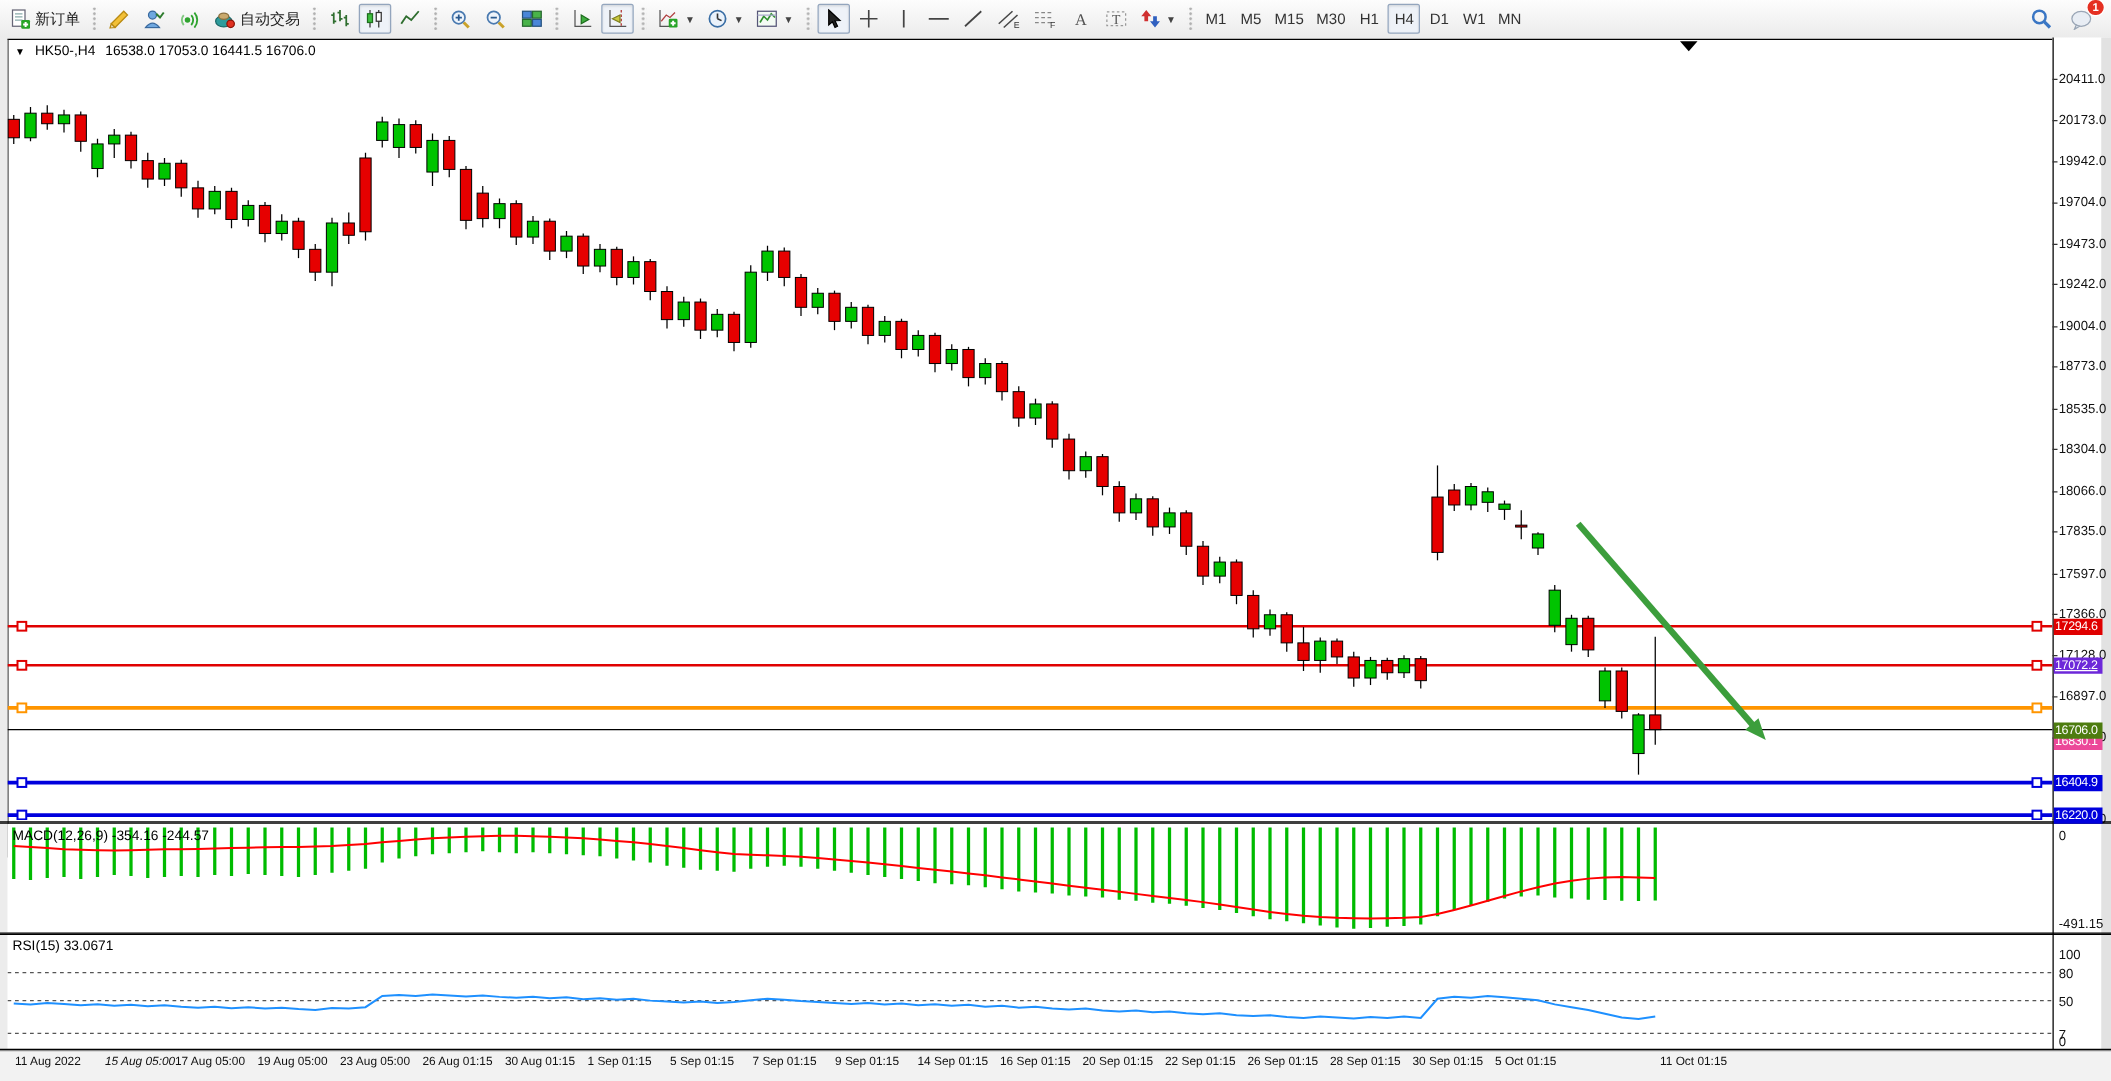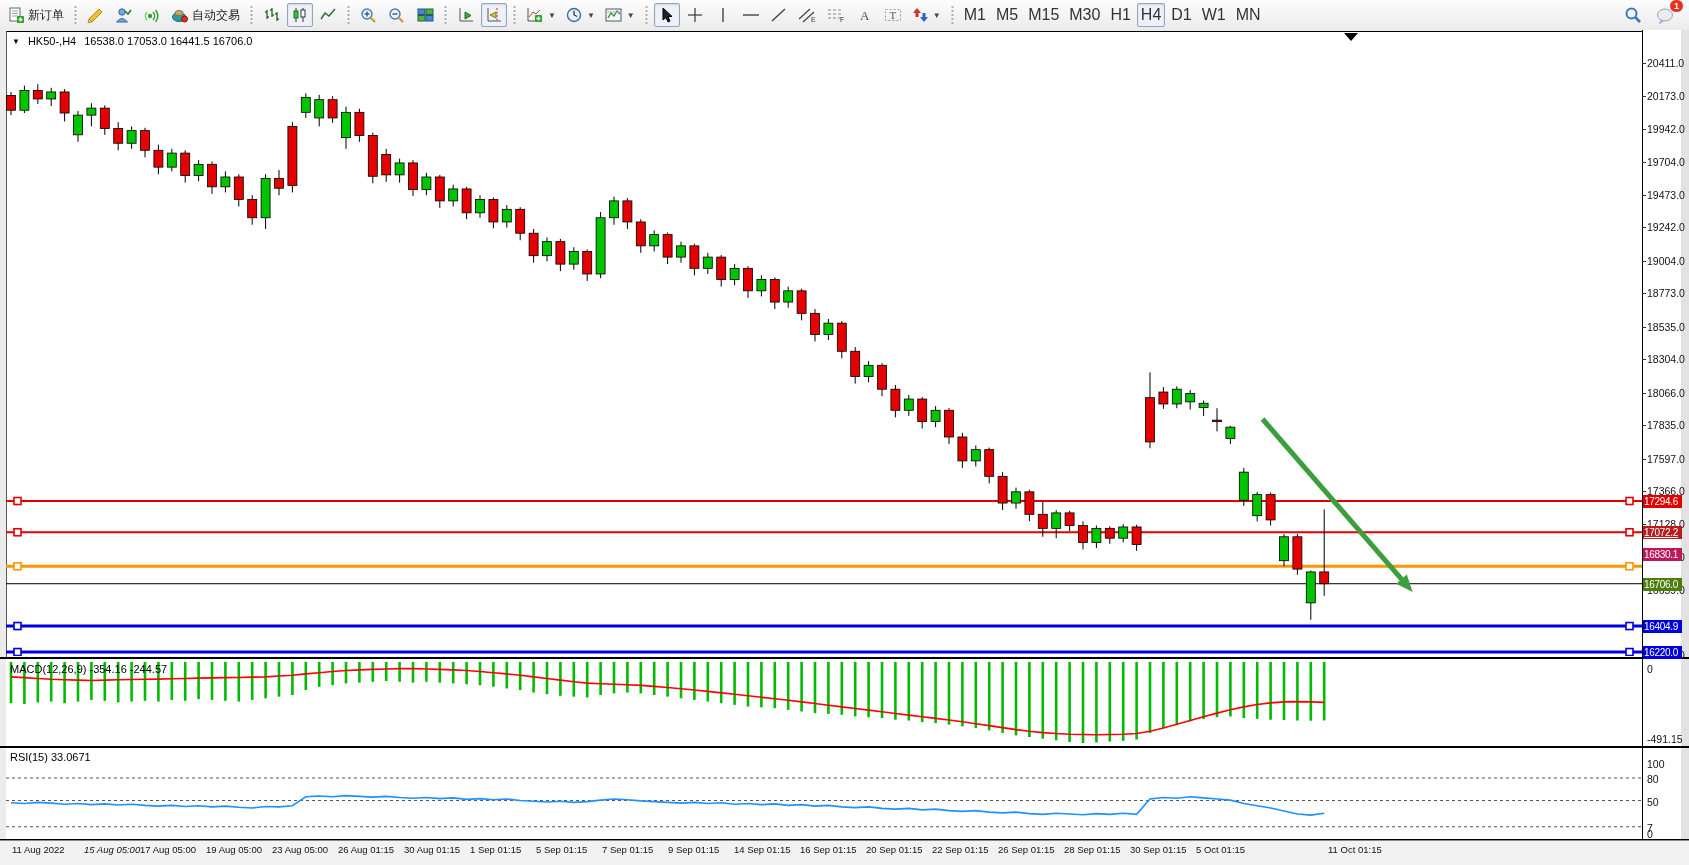--- a/index.html
+++ b/index.html
@@ -12,21 +12,21 @@
     gap:2px;padding:0 4px;box-sizing:border-box;}
   .grip{width:5px;height:18px;margin:0 3px;
     background-image:radial-gradient(#b0b0b0 1px,transparent 1.2px);
     background-size:4px 4px;background-position:center;}
   .tbtn{height:24px;min-width:26px;padding:0 3px;display:flex;align-items:center;
     justify-content:center;gap:3px;border:1px solid transparent;border-radius:2px;
     font-size:12px;color:#222;cursor:default;box-sizing:border-box;background:transparent;}
   .tbtn.pressed{border-color:#93a5bd;background:#eef2f8;box-shadow:inset 0 1px 2px rgba(0,0,0,.12);}
   .tbtn svg{display:block;}
   .dd{font-size:8px;color:#444;margin-left:1px;}
-  .tflabel{font-size:16px;color:#333;}
+  .tflabel{font-size:12px;color:#333;}
   #tf-group{display:flex;align-items:center;gap:2px;}
   #toolbar-right{margin-left:auto;display:flex;align-items:center;gap:6px;padding-right:6px;}
   .badge{position:absolute;right:-6px;top:-5px;background:#e53022;color:#fff;
     border-radius:8px;font-size:9px;font-weight:bold;padding:1px 4px;border:1px solid #fff;}
 
   
   #chart{position:absolute;left:0;top:30px;width:1689px;height:835px;background:#ececec;}
   #plot-bg{position:absolute;left:6px;top:1px;width:1636px;height:655px;background:#fff;border-top:1px solid #000;border-left:1px solid #5a5a5a;box-sizing:border-box;}
   #macd-bg{position:absolute;left:6px;top:629px;width:1636px;height:87px;background:#fff;}
   #rsi-bg{position:absolute;left:6px;top:718px;width:1636px;height:91px;background:#fff;}
@@ -657,22 +657,22 @@
         <div class="ylab" style="top: 454.969px;">17366.0</div>
         <div class="ytick" style="top: 494.42px;"></div>
         <div class="ylab" style="top: 488.42px;">17128.0</div>
         <div class="ytick" style="top: 526.886px;"></div>
         <div class="ylab" style="top: 520.886px;">16897.0</div>
         <div class="ytick" style="top: 560.337px;"></div>
         <div class="ylab" style="top: 554.337px;">16659.0</div>
         <div class="ytick" style="top: 625.27px;"></div>
         <div class="ylab" style="top: 619.27px;">16197.0</div>
         <div class="pbadge" style="top: 465.004px; background: rgb(224, 0, 0);">17294.6</div>
-        <div class="pbadge" style="top: 496.262px; background: #b91c1c; text-decoration: underline;">17072.2</div>
-        <div class="pbadge" style="top: 518px; background: #be185d;">16830.1</div>
+        <div class="pbadge" style="top: 496.262px; background: #6d28d9; text-decoration: underline;">17072.2</div>
+        <div class="pbadge" style="top: 557px; background: #ec4899;">16830.1</div>
         <div class="pbadge" style="top: 547.731px; background: #4d7c0f;">16706.0</div>
         <div class="pbadge" style="top: 590.05px; background: rgb(0, 0, 221);">16404.9</div>
         <div class="pbadge" style="top: 616.037px; background: rgb(0, 0, 221);">16220.0</div>
         <div class="divider" style="top: 627px;"></div>
         <div class="divider" style="top: 628px;"></div>
         <div class="divider" style="top: 716px;"></div>
         <div class="divider" style="top: 717px;"></div>
         <div class="divider" style="top: 808.5px;"></div>
         <div class="ylab" style="top: 633px;">0</div>
         <div class="ylab" style="top: 703px;">-491.15</div>

